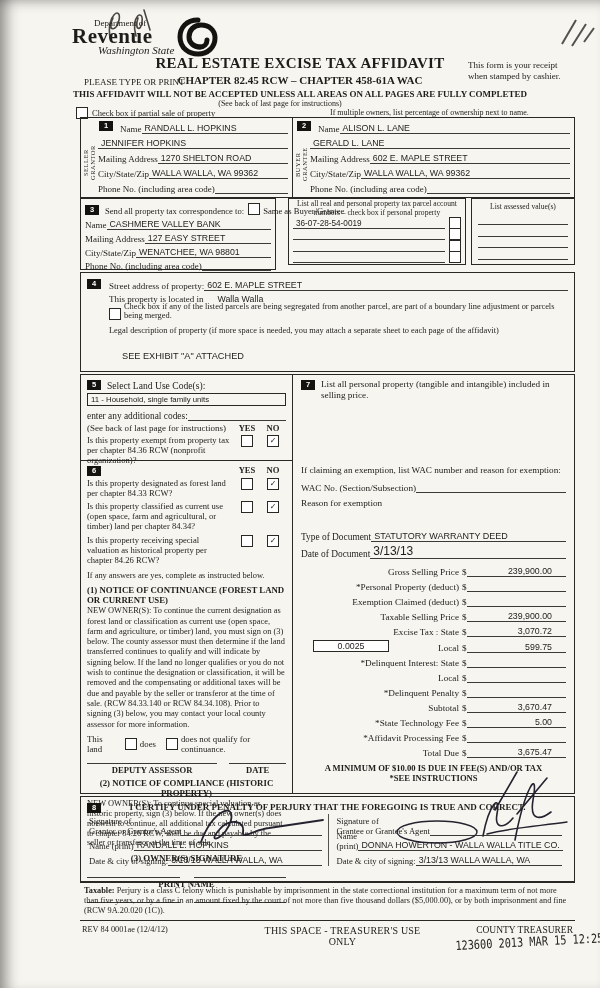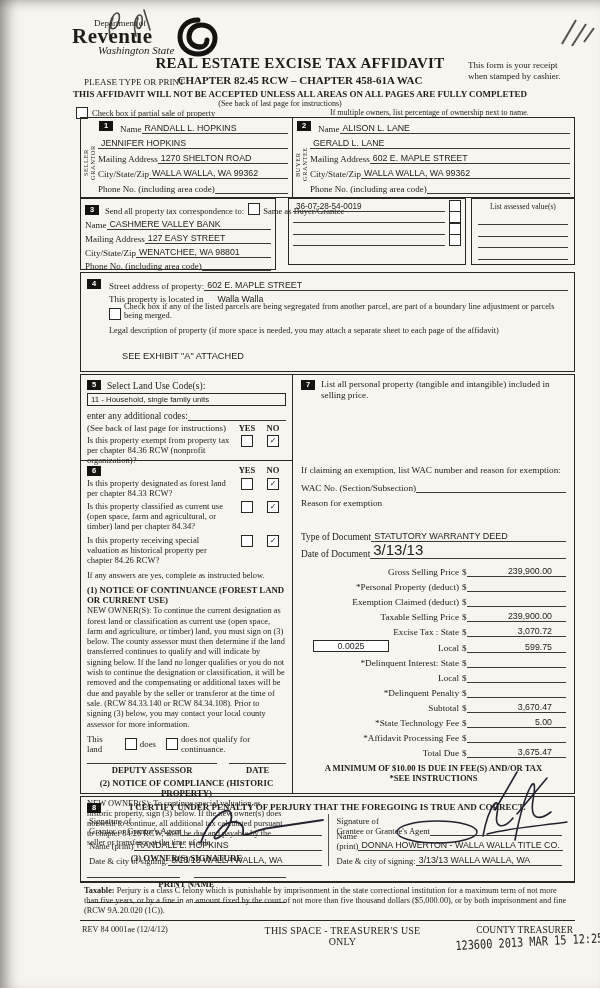--- a/index.html
+++ b/index.html
@@ -236,20 +236,24 @@
             <span class="ul">
               <span class="val">WENATCHEE, WA  98801</span>
             </span>
           </div>
         <div class="frow" style="height:13px;">
             <span class="lbl">Phone No. (including area code)</span>
             <span class="ul"></span>
           </div>
       </div>
       <div class="box parcelbox">
+        <div class="parcelhdr">
+          <span>List all real and personal property tax parcel account</span><br>
+          <span>numbers – check box if personal property</span>
+        </div>
         <div class="parcelrow">
             <span class="ul">
               <span class="val" style="font-size:8.2px;">36-07-28-54-0019</span>
             </span>
             <span class="cb" style="margin-left:4px;"></span>
           </div>
         <div class="parcelrow">
             <span class="ul">
               <span class="val"></span>
             </span>
@@ -399,21 +403,21 @@
 
         <div class="frow" style="height:18px;margin-top:16px;">
             <span class="lbl" style="font-size:9.4px;">Type of Document</span>
             <span class="ul">
               <span class="val" style="font-size:9px;">STATUTORY WARRANTY DEED</span>
             </span>
           </div>
         <div class="frow" style="height:17px;">
             <span class="lbl" style="font-size:9.4px;">Date of Document</span>
             <span class="ul">
-              <span class="val" style="font-size:15px;">3/13/13</span>
+              <span class="val" style="font-size:12px;">3/13/13</span>
             </span>
           </div>
 
         <div style="margin-top:3px;">
           <div class="feerow">
               <span class="feelabel">Gross Selling Price</span>
               <span class="dollar">$</span>
               <span class="feeline">239,900.00</span>
             </div>
           <div class="feerow">

